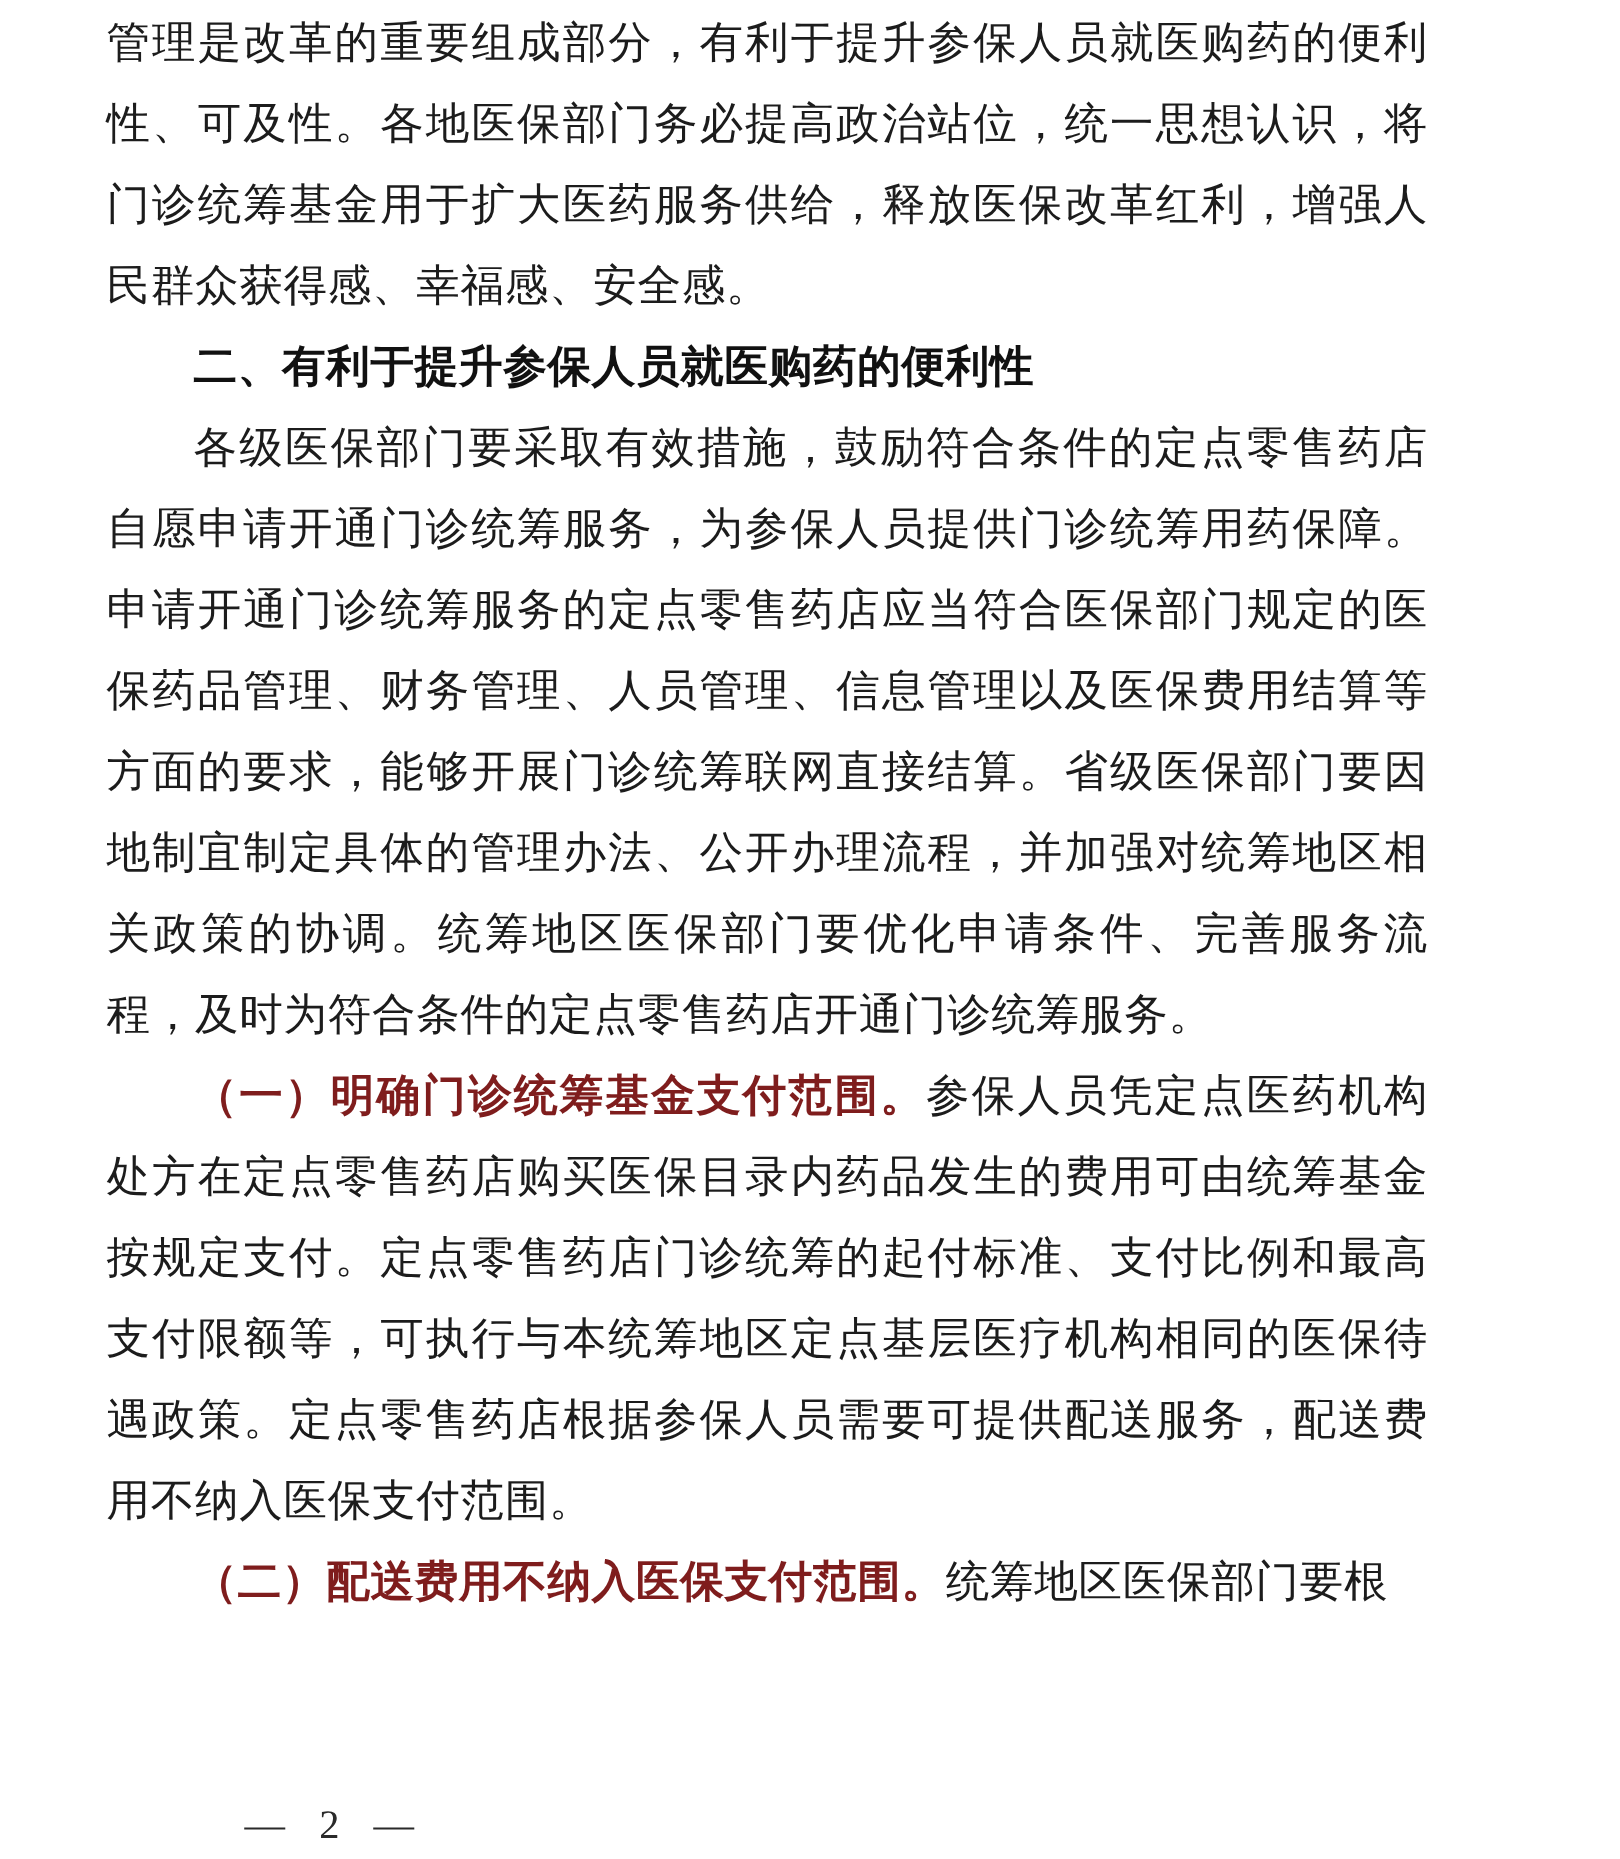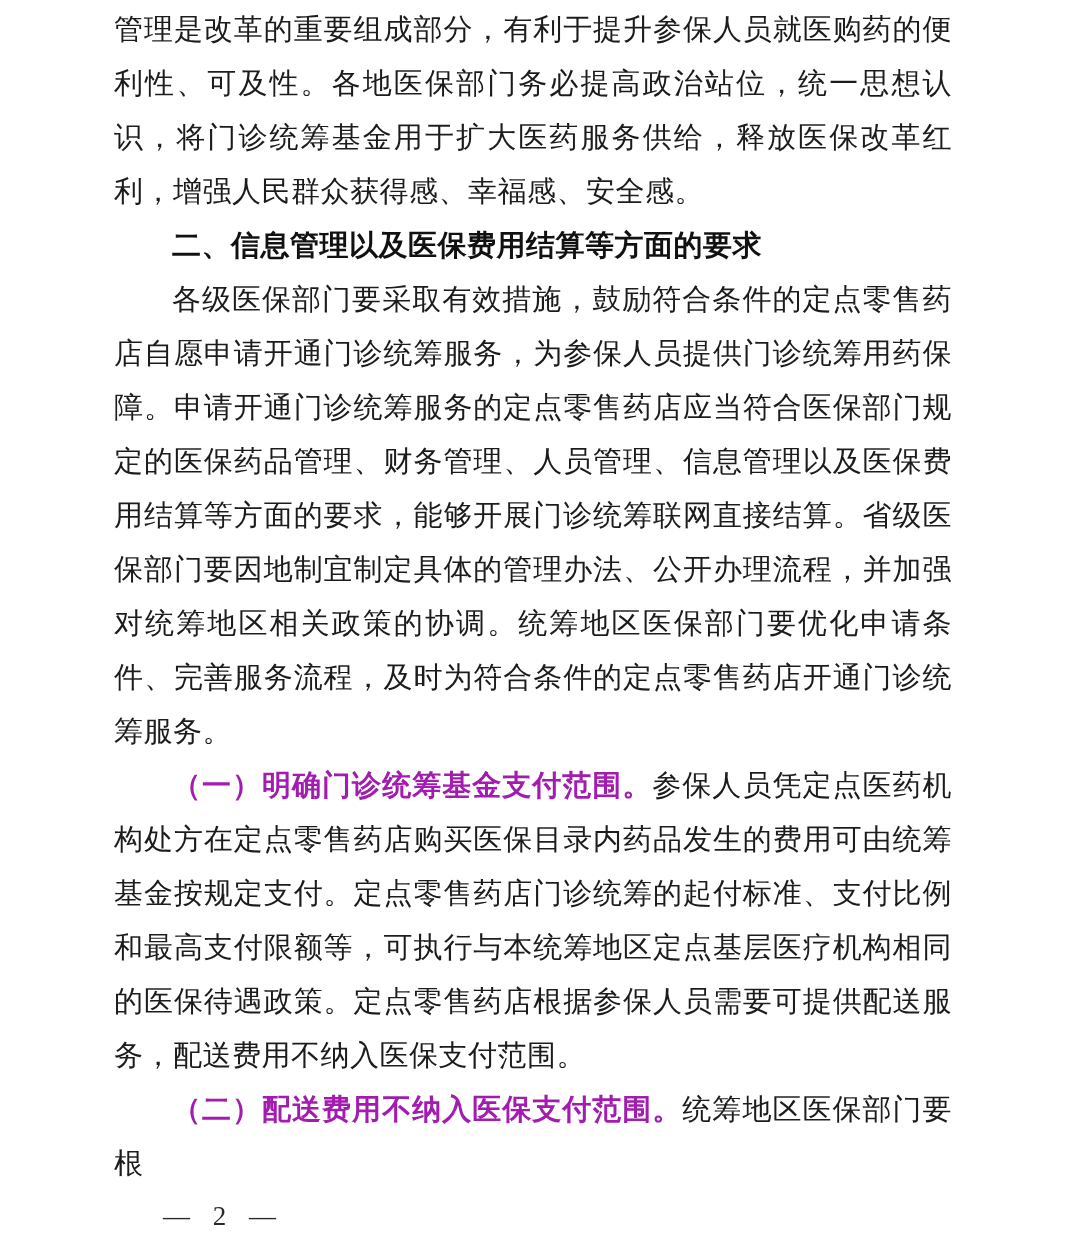--- a/index.html
+++ b/index.html
@@ -6,21 +6,21 @@
     margin: 0;
     padding: 0;
     background: #ffffff;
   }
   .page {
     position: relative;
     width: 1080px;
     height: 1239px;
     background: #ffffff;
     box-sizing: border-box;
-    padding: 2px 128px 0 114px;
+    padding: 2px 128px 0 71px;
     overflow: hidden;
     font-family: "Liberation Serif", "DejaVu Serif", serif;
   }
   .para {
     margin: 0;
     font-size: 29px;
     line-height: 54px;
     color: #1c1c1c;
     text-align: justify;
     letter-spacing: 0.5px;
@@ -28,42 +28,42 @@
   .indent {
     text-indent: 58px;
   }
   .heading {
     font-family: "Liberation Sans", "DejaVu Sans", sans-serif;
     font-weight: 700;
     color: #111111;
   }
   .lead {
     font-weight: 700;
-    color: #a21caf;
+    color: #7f1d1d;
   }
   .page-footer {
     position: absolute;
     left: 163px;
     bottom: 8px;
     font-size: 27px;
     line-height: 30px;
     color: #2a2a2a;
     font-family: "Liberation Serif", "DejaVu Serif", serif;
     word-spacing: 12px;
     letter-spacing: 2px;
   }
 </style>
 </head>
 <body>
 
 <div class="page">
 
   <p class="para">管理是改革的重要组成部分，有利于提升参保人员就医购药的便利性、可及性。各地医保部门务必提高政治站位，统一思想认识，将门诊统筹基金用于扩大医药服务供给，释放医保改革红利，增强人民群众获得感、幸福感、安全感。</p>
 
-  <p class="para heading indent">二、信息管理以及医保费用结算等方面的要求</p>
+  <p class="para heading indent">二、有利于提升参保人员就医购药的便利性</p>
 
   <p class="para indent">各级医保部门要采取有效措施，鼓励符合条件的定点零售药店自愿申请开通门诊统筹服务，为参保人员提供门诊统筹用药保障。申请开通门诊统筹服务的定点零售药店应当符合医保部门规定的医保药品管理、财务管理、人员管理、信息管理以及医保费用结算等方面的要求，能够开展门诊统筹联网直接结算。省级医保部门要因地制宜制定具体的管理办法、公开办理流程，并加强对统筹地区相关政策的协调。统筹地区医保部门要优化申请条件、完善服务流程，及时为符合条件的定点零售药店开通门诊统筹服务。</p>
 
 
   <p class="para indent"><span class="lead">（一）明确门诊统筹基金支付范围。</span><span>参保人员凭定点医药机构处方在定点零售药店购买医保目录内药品发生的费用可由统筹基金按规定支付。定点零售药店门诊统筹的起付标准、支付比例和最高支付限额等，可执行与本统筹地区定点基层医疗机构相同的医保待遇政策。定点零售药店根据参保人员需要可提供配送服务，配送费用不纳入医保支付范围。</span></p>
 
   <p class="para indent"><span class="lead">（二）配送费用不纳入医保支付范围。</span><span>统筹地区医保部门要根</span></p>
 
   <div class="page-footer">— 2 —</div>
 

